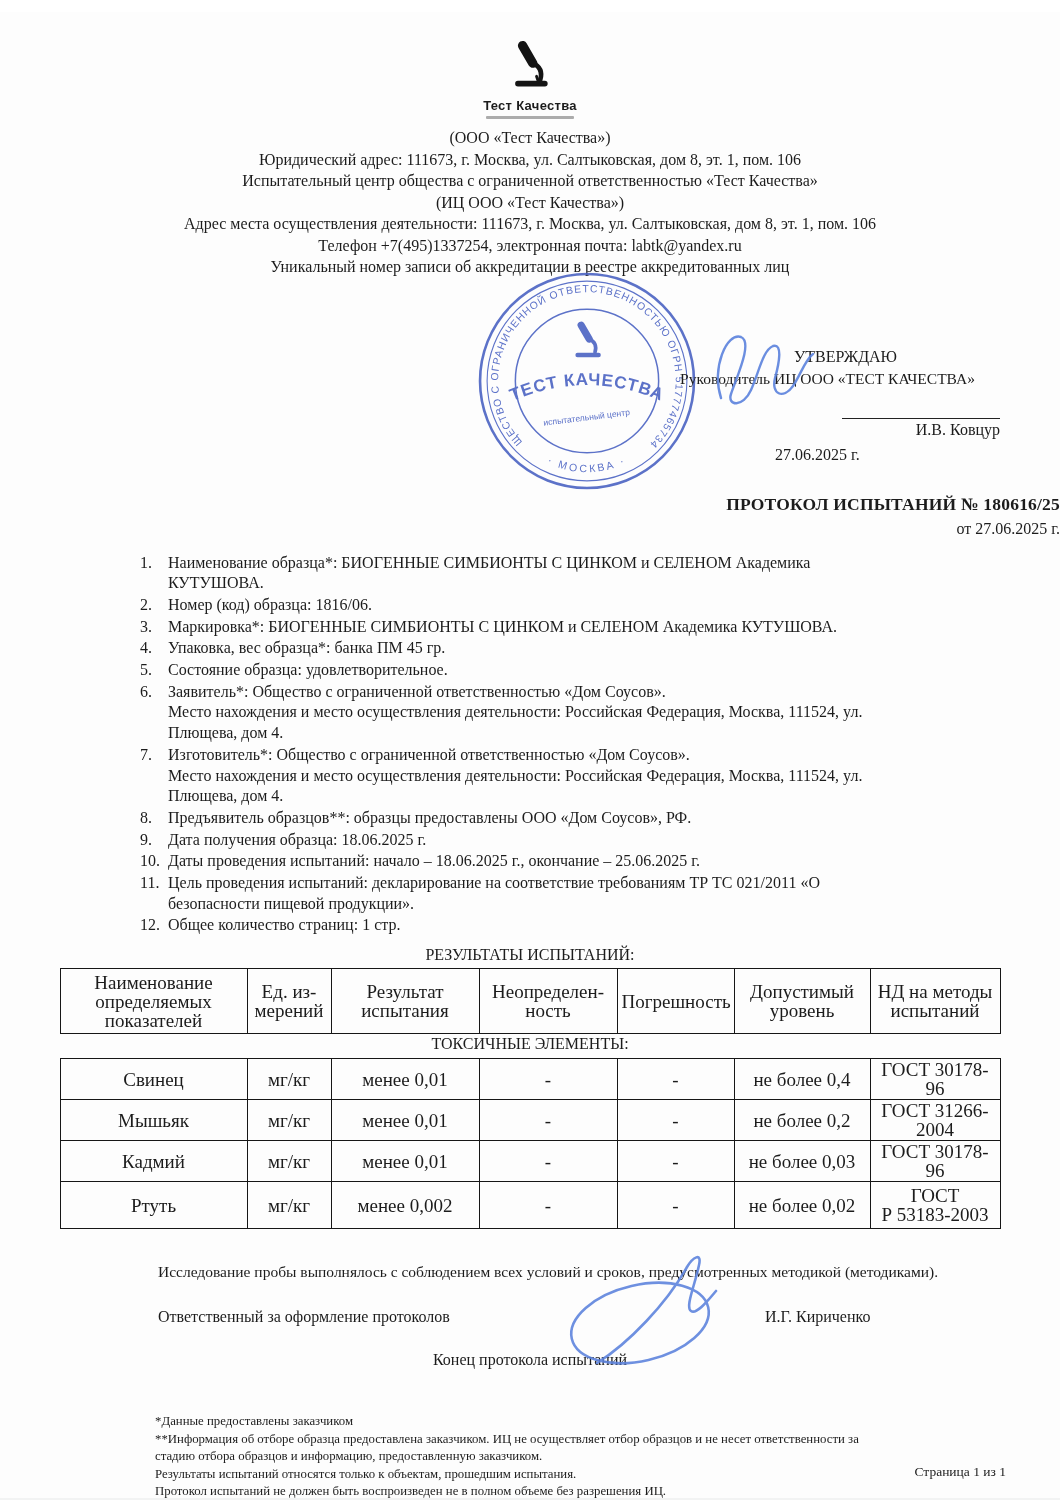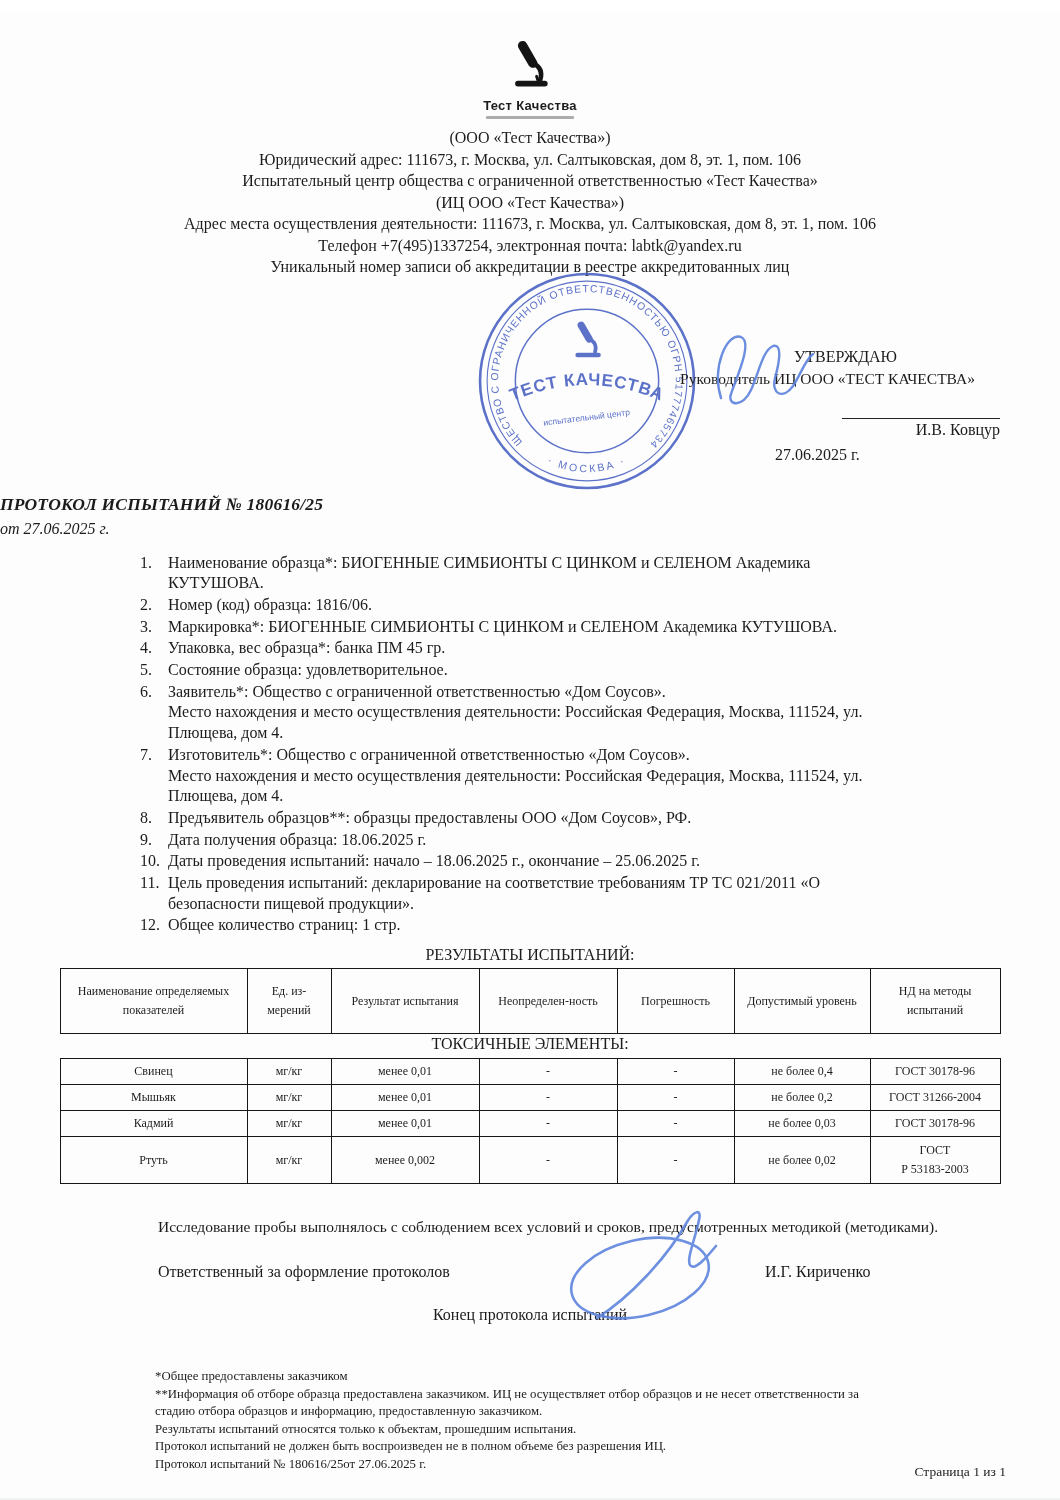--- a/index.html
+++ b/index.html
@@ -18,31 +18,31 @@
   .stamp{position:absolute;left:476px;top:-8px;width:222px;height:222px;opacity:.9;}
   .approval{position:absolute;left:655px;top:68px;width:345px;font-size:16px;line-height:22px;}
   .a-head{text-align:center;transform:translateX(18px);}
   .a-role{white-space:nowrap;font-size:15.5px;text-align:center;}
   .a-sigline{display:flex;align-items:flex-end;margin-top:14px;flex-direction:column;}
   .sig-underline{display:inline-block;width:158px;border-bottom:1.4px solid #222;margin-left:45px;height:14px;}
   .a-name{margin-left:6px;}
   .a-date{text-align:center;transform:translateX(-10px);margin-top:3px;}
   .sig1{position:absolute;left:693px;top:38px;width:168px;height:98px;}
   
-  .title-block{margin-top:16px;text-align:left;font-style:italic;}
+  .title-block{margin-top:16px;text-align:right;}
   .doc-title{font-size:17.5px;font-weight:bold;letter-spacing:.2px;}
   .doc-date{font-size:16px;margin-top:5px;}
   
   .list{margin:15px 55px 0 140px;font-size:16px;line-height:20.7px;}
   .item{display:flex;margin-bottom:1px;}
   .item .num{flex:0 0 28px;}
   .item .txt{flex:1;white-space:pre-line;}
   
   .results-title{text-align:center;font-size:16px;margin-top:10px;}
-  .rtable{width:940px;margin:4px auto 0;border-collapse:collapse;table-layout:fixed;font-size:12px;}
+  .rtable{width:940px;margin:4px auto 0;border-collapse:collapse;table-layout:fixed;font-size:19px;}
   .rtable td{border:1.6px solid #161616;text-align:center;vertical-align:middle;
     padding:1px 4px;white-space:pre-line;line-height:19px;}
   .rtable.head td{height:62px;}
   .rtable.data td{height:23px;}
   .rtable.data tr.tall td{height:44px;}
   .section-label{width:940px;margin:0 auto;text-align:center;font-size:16px;padding:1px 0;}
   
   .lower{position:relative;}
   .closing{margin:34px 60px 0 158px;font-size:15.5px;}
   .responsible-row{position:relative;margin:27px 60px 0 158px;font-size:16px;}
@@ -276,21 +276,21 @@
     <div class="end-line">Конец протокола испытаний</div>
     <svg class="sig2" viewBox="0 0 235 132">
       <g fill="none" stroke="#5b82dd" stroke-width="2.6" stroke-linecap="round" opacity="0.88">
         <ellipse cx="95" cy="78" rx="70" ry="38" transform="rotate(-13 95 78)"></ellipse>
         <path d="M52,118 C84,98 122,58 142,22 C148,12 157,7 154,20 C150,40 140,62 146,66 C152,70 164,54 171,46"></path>
       </g>
     </svg>
   </div>
 
   <div class="footnotes">
-    <div class="fnote">*Общее предоставлены заказчиком</div>
+    <div class="fnote">*Данные предоставлены заказчиком</div>
     <div class="fnote">**Информация об отборе образца предоставлена заказчиком. ИЦ не осуществляет отбор образцов и не несет ответственности за
 стадию отбора образцов и информацию, предоставленную заказчиком.</div>
     <div class="fnote">Результаты испытаний относятся только к объектам, прошедшим испытания.</div>
     <div class="fnote">Протокол испытаний не должен быть воспроизведен не в полном объеме без разрешения ИЦ.</div>
     <div class="fnote">Протокол испытаний № 180616/25от 27.06.2025 г.</div>
   </div>
 
   <div class="page-num">Страница 1 из 1</div>
   <div class="scan-bottom"></div>
 </div>

